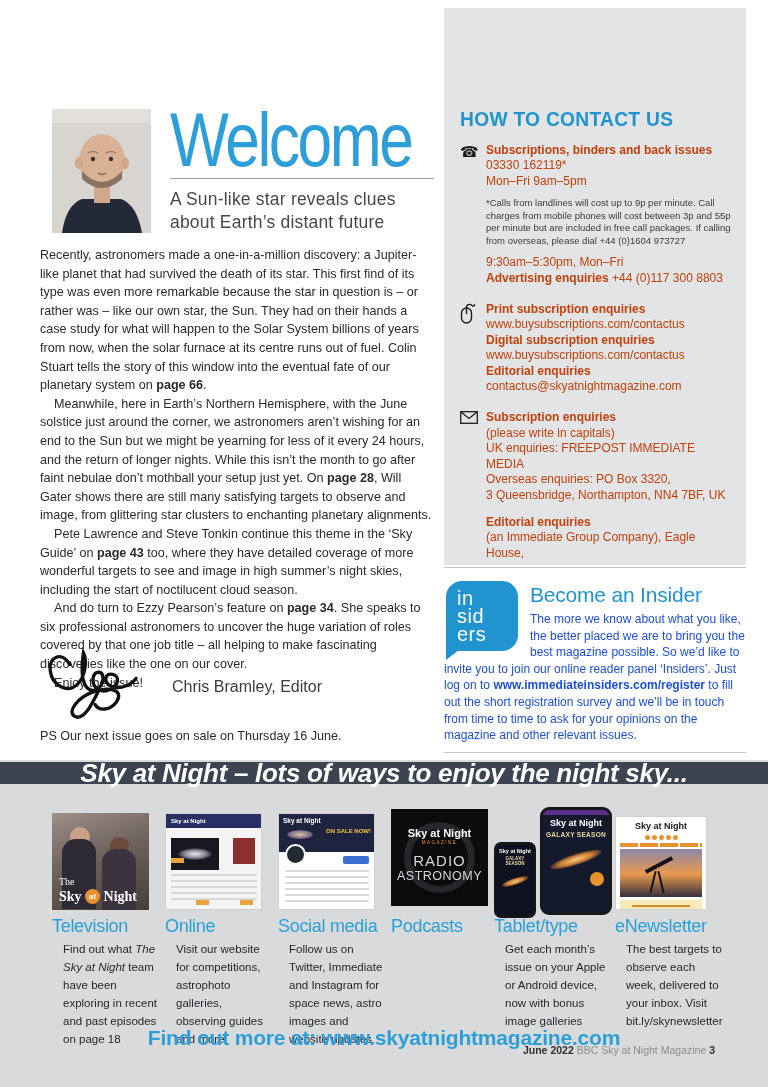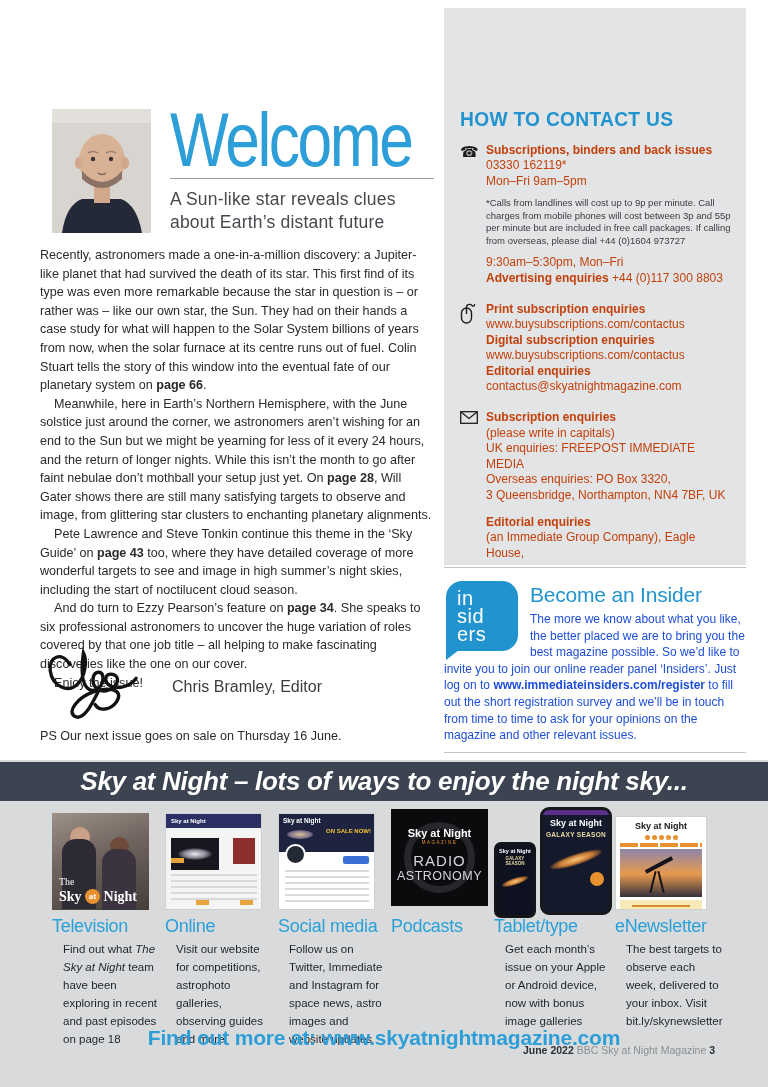--- a/index.html
+++ b/index.html
@@ -41,21 +41,21 @@
   .insider-logo{float:left;width:72px;height:70px;background:#2193cf;border-radius:16px 16px 16px 0;
         margin:2px 12px 4px 2px;color:#fff;font-weight:normal;font-size:20px;line-height:18px;
         padding:8px 0 0 11px;box-sizing:border-box;position:relative;letter-spacing:.5px;}
   .insider-logo::after{content:"";position:absolute;left:0;bottom:-9px;width:0;height:0;
         border-top:10px solid #2193cf;border-right:13px solid transparent;}
   .insider-heading{font-size:21px;font-weight:normal;color:#2193cf;margin:4px 0 4px 0;letter-spacing:-.2px;}
   .insider-body{font-size:12px;line-height:16.6px;color:#1d4ed8;}
 
   
   .bottom{position:absolute;left:0;top:760px;width:768px;height:327px;background:#d9dadb;}
-  .banner{position:absolute;left:0;top:2px;width:768px;height:39px;background:#3b4450;
+  .banner{position:absolute;left:0;top:2px;width:768px;height:22px;background:#3b4450;
         display:flex;align-items:center;justify-content:center;z-index:1;}
   .banner span{color:#fff;font-size:26px;font-weight:bold;font-style:italic;letter-spacing:-.3px;white-space:nowrap;}
   .pcol{position:absolute;top:52px;width:107px;}
   .thumb-slot{height:101px;position:relative;}
   .pheading{font-size:18px;color:#2aa0d8;margin-top:3px;white-space:nowrap;letter-spacing:-.3px;}
   .pbody{font-size:11.5px;line-height:18px;color:#1f2327;margin-top:3px;margin-left:11px;}
   .findout{position:absolute;left:0;top:266px;width:768px;text-align:center;
         font-size:21px;font-weight:bold;color:#2d9ed8;letter-spacing:-.2px;}
   .pfooter{position:absolute;top:284px;right:53px;font-size:10.5px;color:#8b8e90;white-space:nowrap;}
   .pfooter .fb{color:#2e3134;font-weight:bold;}

